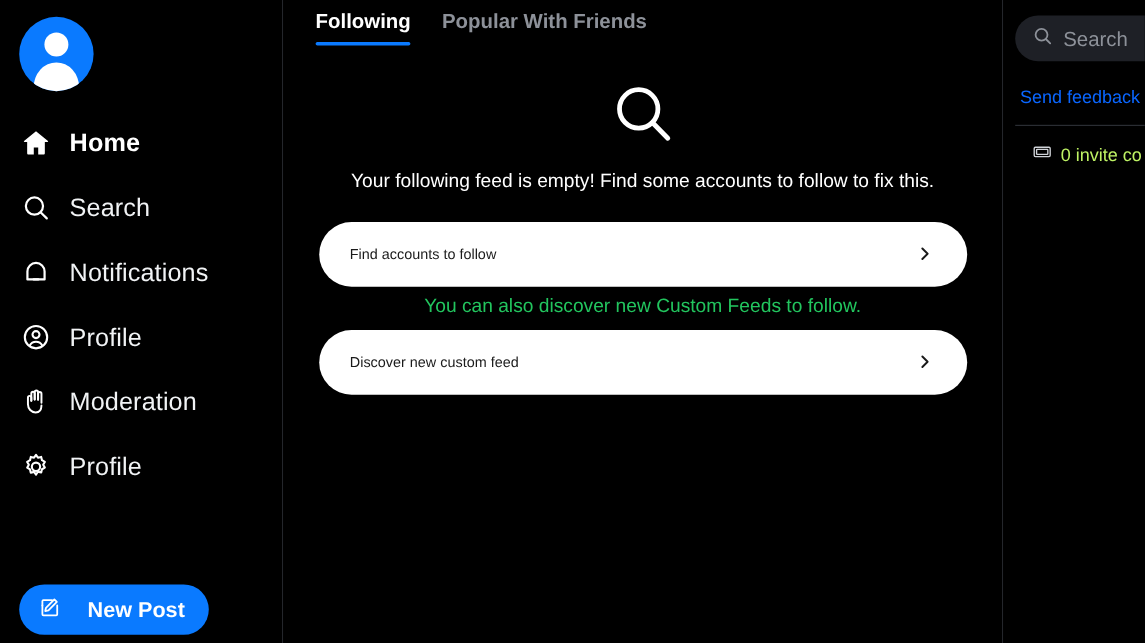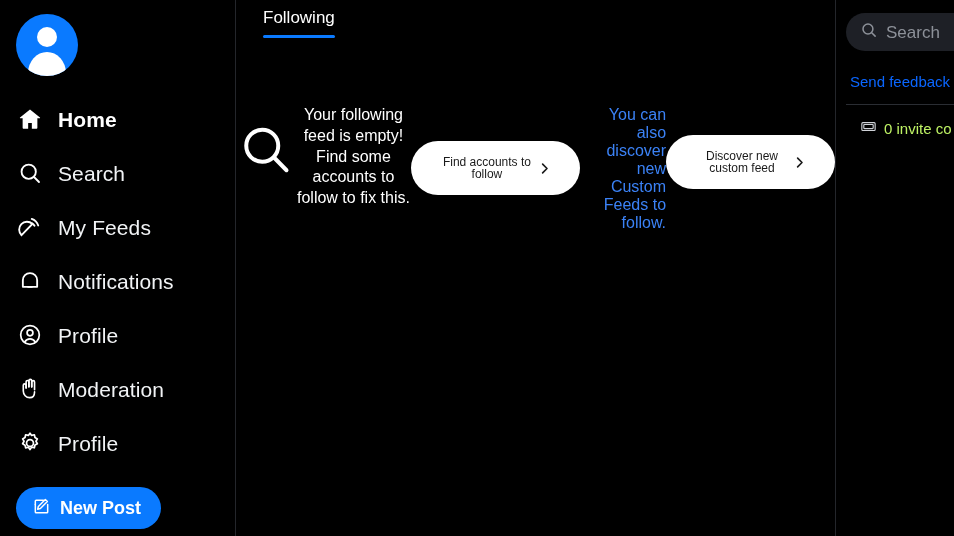--- a/index.html
+++ b/index.html
@@ -85,21 +85,21 @@
     position: absolute;
     left: 16px; top: 487px;
     height: 42px;
     padding: 0 20px 0 16px;
     border: none;
     border-radius: 21px;
     background: #0a7aff;
     color: #ffffff;
     display: flex;
     align-items: center;
-    gap: 9px;
+    gap: 22px;
     cursor: pointer;
     font-family: "Liberation Sans", sans-serif;
   }
   .new-post-btn .npb-label {
     font-size: 18px;
     font-weight: 700;
     color: #ffffff;
     line-height: 1;
   }
 
@@ -116,21 +116,21 @@
     height: 44px;
     display: flex;
     align-items: flex-start;
     padding: 0 0 0 14px;
     position: relative;
   }
   .tab {
     position: relative;
     padding: 8px 13px 0 13px;
     font-size: 17px;
-    font-weight: 400;
+    font-weight: 700;
     color: #8d9199;
     cursor: pointer;
     line-height: 1.2;
     background: none;
     border: none;
     font-family: "Liberation Sans", sans-serif;
     white-space: nowrap;
   }
   .tab.active { color: #ffffff; }
   .tab.active::after {
@@ -139,23 +139,23 @@
     left: 13px; right: 13px;
     bottom: -10px;
     height: 3px;
     background: #0a7aff;
     border-radius: 2px;
   }
 
   .empty-state {
     position: absolute;
     left: 0; right: 0;
-    top: 82px;
-    display: flex;
-    flex-direction: row;
+    top: 62px;
+    display: flex;
+    flex-direction: column;
     align-items: center;
   }
   .empty-icon {
     width: 66px; height: 66px;
     display: flex; align-items: center; justify-content: center;
     margin-bottom: 14px;
   }
   .empty-text {
     font-size: 16px;
     color: #ffffff;
@@ -176,23 +176,23 @@
     cursor: pointer;
     font-family: "Liberation Sans", sans-serif;
   }
   .cta-label {
     font-size: 12px;
     color: #1a1a1a;
     line-height: 1;
   }
   .cta-chev { color: #1a1a1a; display: flex; align-items: center; }
   .secondary-text {
-    margin-top: 24px;
+    margin-top: 8px;
     font-size: 16px;
-    color: #3b82f6;
+    color: #22c55e;
     text-align: right;
   }
   .cta-btn.second { margin-top: 10px; }
 
   
   .right-col {
     flex: 1 1 auto;
     height: 536px;
     background: #000000;
     position: relative;
@@ -272,30 +272,20 @@
       <a class="nav-item">
         <span class="nav-icon">
           <svg width="26" height="26" viewBox="0 0 24 24" fill="none" stroke="#ffffff" stroke-width="1.7" stroke-linecap="round">
             <circle cx="10.8" cy="10.8" r="6.6"></circle>
               <line x1="15.7" y1="15.7" x2="20.3" y2="20.3"></line>
           </svg>
         </span>
         <span class="nav-label">Search</span>
       </a>
 
-      <a class="nav-item">
-        <span class="nav-icon">
-          <svg width="26" height="26" viewBox="0 0 24 24" fill="none" stroke="#ffffff" stroke-width="1.7" stroke-linecap="round">
-            <path d="M4.2 19.6 14.2 9.2a7.2 7.2 0 0 0-10 10.4z"></path>
-            <path d="M13.6 4.6a9.6 9.6 0 0 1 6 6"></path>
-            <path d="M13.9 8.6a5.6 5.6 0 0 1 2.3 2.3"></path>
-          </svg>
-        </span>
-        <span class="nav-label">My Feeds</span>
-      </a>
 
       <a class="nav-item">
         <span class="nav-icon">
           <svg width="26" height="26" viewBox="0 0 24 24" fill="none" stroke="#ffffff" stroke-width="1.7" stroke-linecap="round" stroke-linejoin="round">
             <path d="M5.4 17.4h13.2M5.4 17.4v-6.1a6.6 6.6 0 0 1 13.2 0v6.1"></path>
             <path d="M10.2 17.4h3.6"></path>
           </svg>
         </span>
         <span class="nav-label">Notifications</span>
       </a>
@@ -346,20 +336,23 @@
       <span class="npb-label">New Post</span>
     </button>
   </nav>
 
   <main class="center-col">
 
     <div class="tabbar">
       <button class="tab active">
         <span>Following</span>
       </button>
+      <button class="tab">
+        <span>Popular With Friends</span>
+      </button>
     </div>
 
     <div class="empty-state">
 
       <div class="empty-icon">
         <svg width="60" height="60" viewBox="0 0 24 24" fill="none" stroke="#ffffff" stroke-width="1.6" stroke-linecap="round">
           <circle cx="10.5" cy="10.3" r="6.4"></circle>
             <line x1="15.3" y1="15.1" x2="20.2" y2="20.1"></line>
         </svg>
       </div>

